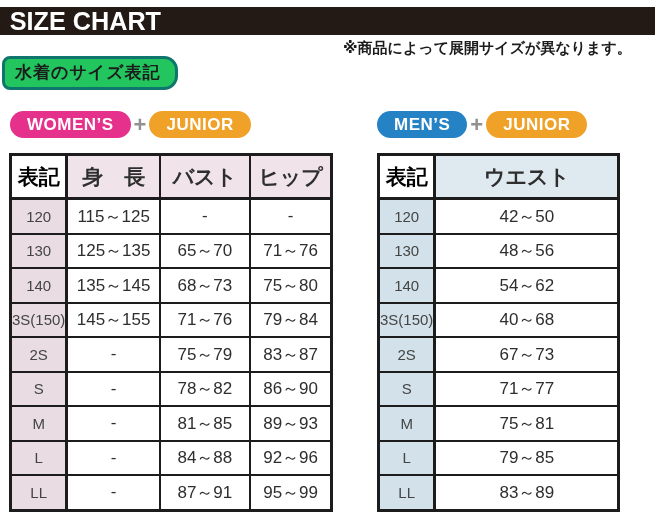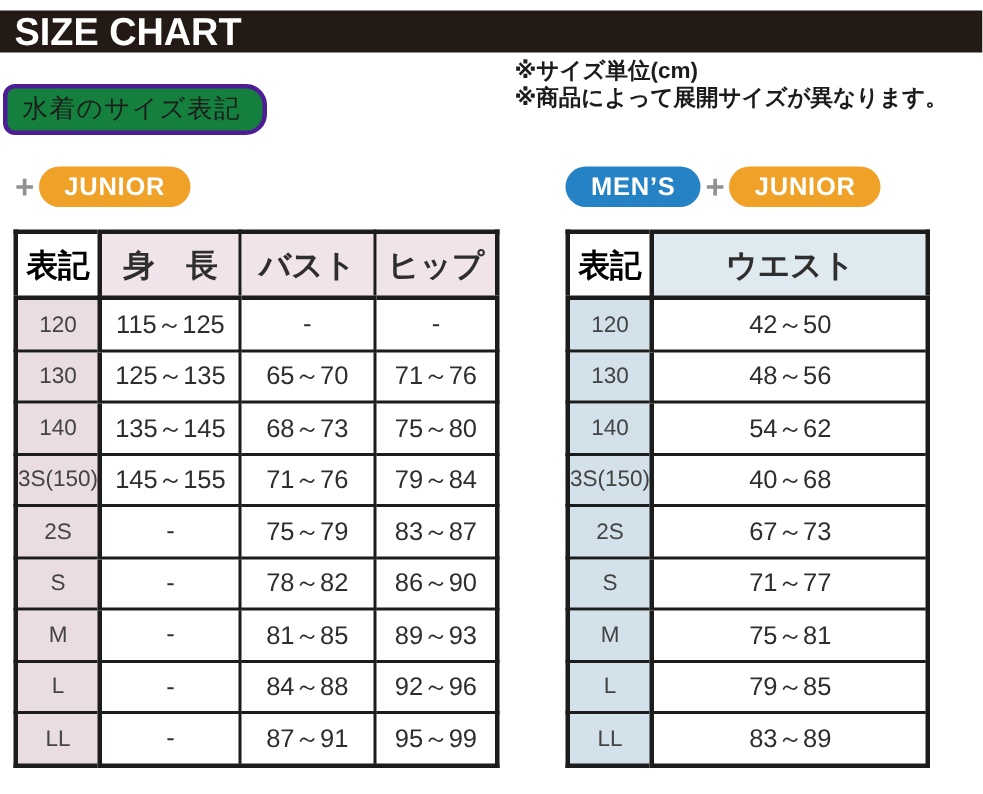--- a/index.html
+++ b/index.html
@@ -10,23 +10,23 @@
   .title-bar{position:absolute;left:0;top:7px;width:655px;height:28px;
     background:var(--title-bar-bg);}
   .title-bar span{display:block;color:#ffffff;font-weight:bold;font-size:26px;
     line-height:28px;padding-left:10px;letter-spacing:0px;transform:scaleX(.97);transform-origin:left;}
 
   
   .notes{position:absolute;left:343px;top:39px;font-size:15px;font-weight:bold;
     color:#1c1c1c;line-height:18px;white-space:nowrap;}
 
   
-  .section-label{position:absolute;left:2px;top:56px;background:#15803d;
-    border:3px solid #4c1d95;border-radius:8px 14px 14px 8px;
-    font-size:17px;font-weight:normal;color:#1c1c1c;
+  .section-label{position:absolute;left:2px;top:56px;background:#22c55e;
+    border:3px solid #0f766e;border-radius:8px 14px 14px 8px;
+    font-size:17px;font-weight:bold;color:#1c1c1c;
     padding:2px 14px 3px 10px;letter-spacing:1px;}
 
   
   .badge-group{position:absolute;top:111px;display:flex;align-items:center;gap:3px;}
   .badge-group.left{left:10px;}
   .badge-group.right{left:377px;}
   .pill{display:inline-block;height:27px;line-height:27px;border-radius:14px;
     padding:0 17px;color:#ffffff;font-weight:bold;font-size:17px;letter-spacing:.5px;}
   .plus{color:var(--plus-gray);font-weight:bold;font-size:22px;line-height:27px;}
 
@@ -54,27 +54,27 @@
 </head>
 <body>
 
 <div id="stage">
 
   <div class="title-bar">
     <span>SIZE CHART</span>
   </div>
 
   <div class="notes">
-    <div>※サイズ単位(cm)</div>
     <div>※商品によって展開サイズが異なります。</div>
   </div>
 
   <div class="section-label">水着のサイズ表記</div>
 
   <div class="badge-group left">
+    <span class="pill" style="background: rgb(229, 48, 140);">WOMEN’S</span>
     <span class="plus">+</span>
     <span class="pill" style="background: rgb(240, 161, 40);">JUNIOR</span>
   </div>
 
   <div class="badge-group right">
     <span class="pill" style="background: rgb(37, 131, 197);">MEN’S</span>
     <span class="plus">+</span>
     <span class="pill" style="background: rgb(240, 161, 40);">JUNIOR</span>
   </div>
 

